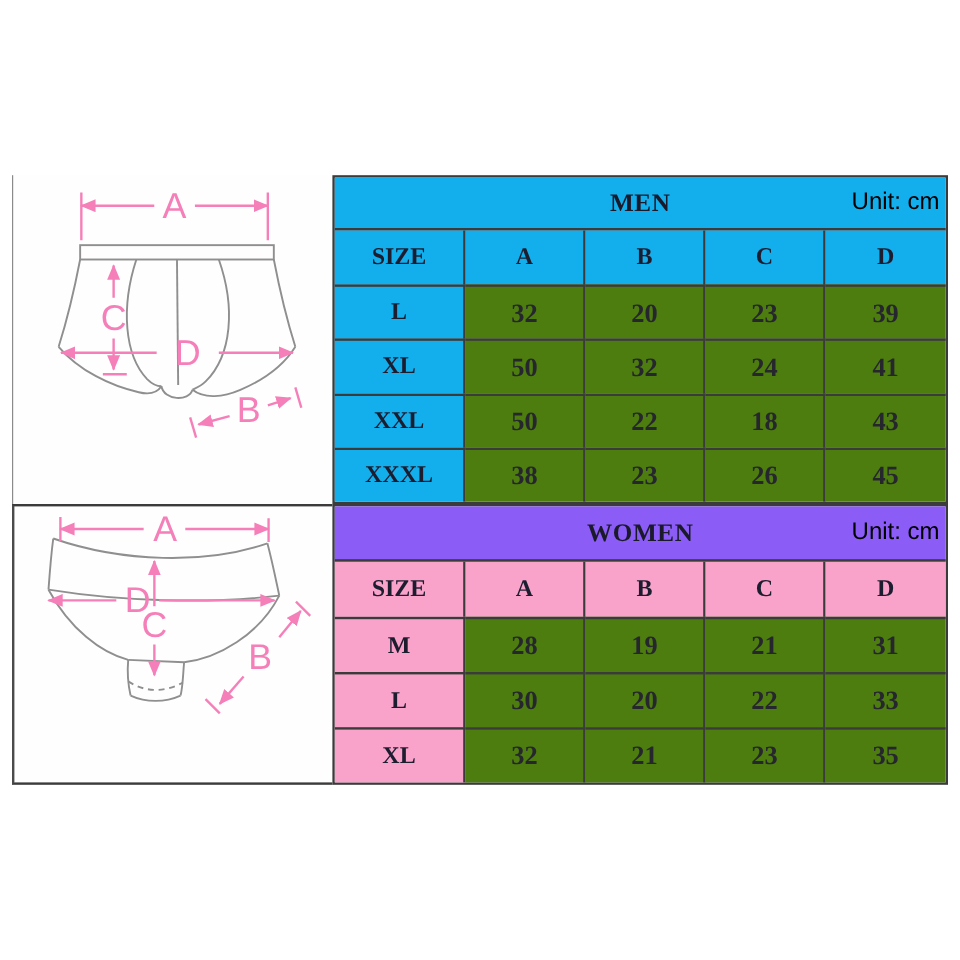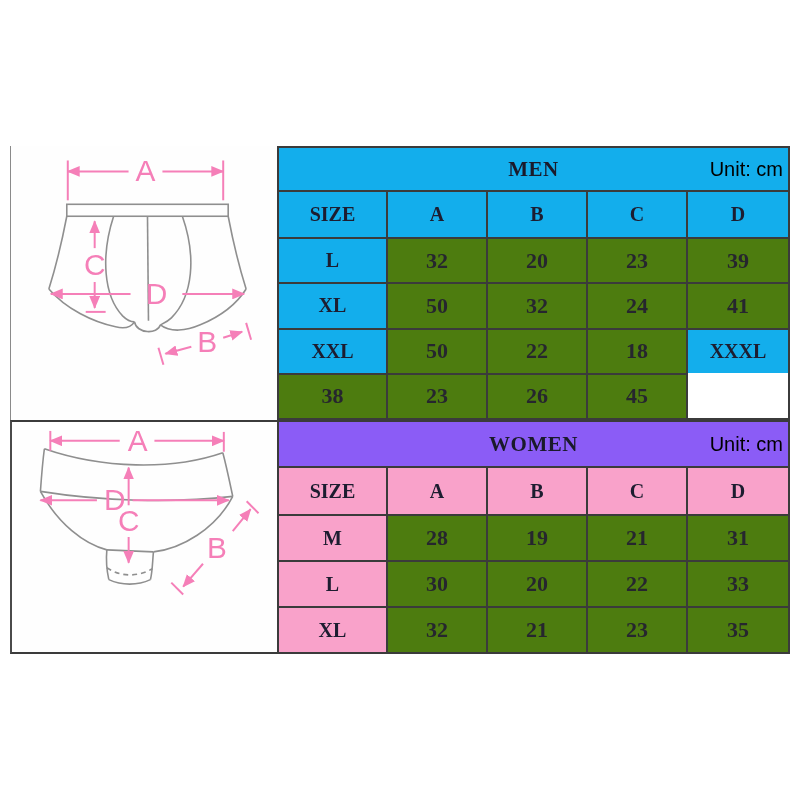--- a/index.html
+++ b/index.html
@@ -197,20 +197,21 @@
     <div class="cell key">XL</div>
     <div class="cell val">50</div>
     <div class="cell val">32</div>
     <div class="cell val">24</div>
     <div class="cell val">41</div>
 
     <div class="cell key">XXL</div>
     <div class="cell val">50</div>
     <div class="cell val">22</div>
     <div class="cell val">18</div>
+    <div class="cell val">43</div>
 
     <div class="cell key">XXXL</div>
     <div class="cell val">38</div>
     <div class="cell val">23</div>
     <div class="cell val">26</div>
     <div class="cell val">45</div>
   </div>
 </div>
 
 <div class="size-table women">

